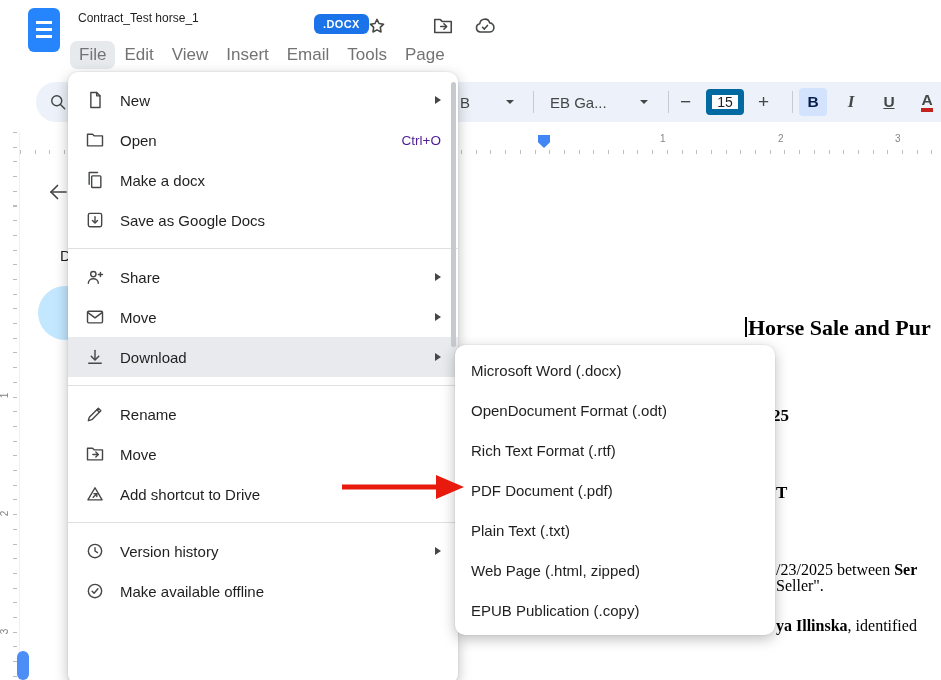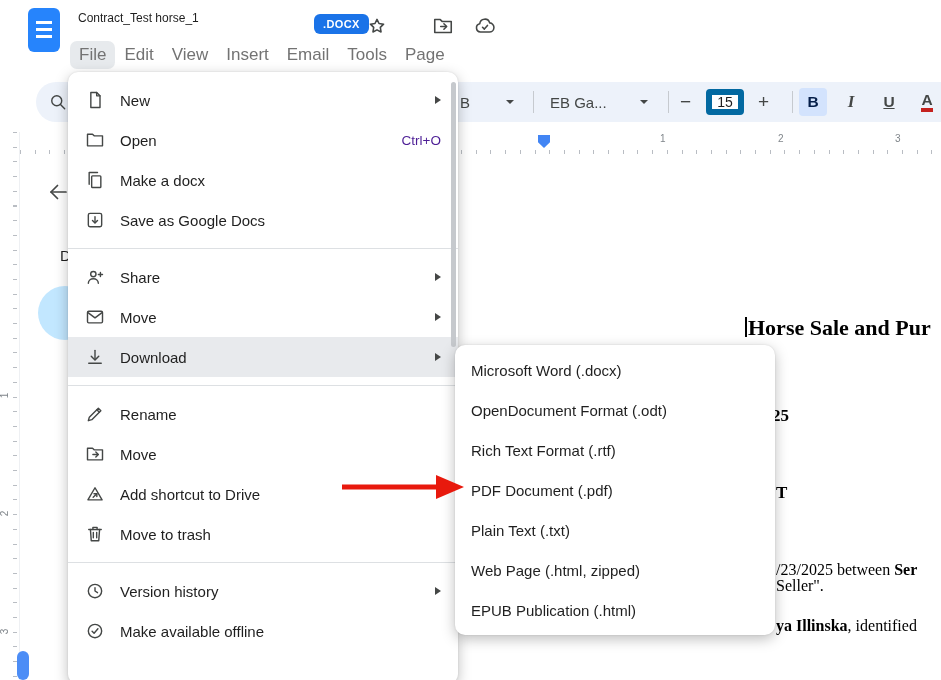--- a/index.html
+++ b/index.html
@@ -292,31 +292,20 @@
     <div class="fm-item">
       <span class="mi">
           <svg viewBox="0 0 24 24">
             <path d="M12 4.5l8.5 14.5H3.5z"></path>
             <path d="M9.8 16l4.4-4.4"></path>
             <path d="M14.2 15v-3.4h-3.4"></path>
           </svg>
         </span>
       <span>Add shortcut to Drive</span>
     </div>
-    <div class="fm-item">
-      <span class="mi">
-          <svg viewBox="0 0 24 24">
-            <path d="M4.5 6.5h15"></path>
-            <path d="M9.5 6.5V4h5v2.5"></path>
-            <path d="M6.5 6.5L7.5 20h9l1-13.5"></path>
-            <path d="M10 10v6.5M14 10v6.5"></path>
-          </svg>
-        </span>
-      <span>Move to trash</span>
-    </div>
     <div class="fm-divider"></div>
     <div class="fm-item">
       <span class="mi">
           <svg viewBox="0 0 24 24">
             <circle cx="12" cy="12" r="8"></circle>
             <path d="M12 8v4l3 2"></path>
           </svg>
         </span>
       <span>Version history</span>
       <span class="fm-right sub-arrow"></span>
@@ -333,21 +322,21 @@
     <div class="fm-scrollthumb"></div>
   </div>
 
   <div class="submenu">
     <div class="sm-item">Microsoft Word (.docx)</div>
     <div class="sm-item">OpenDocument Format (.odt)</div>
     <div class="sm-item">Rich Text Format (.rtf)</div>
     <div class="sm-item">PDF Document (.pdf)</div>
     <div class="sm-item">Plain Text (.txt)</div>
     <div class="sm-item">Web Page (.html, zipped)</div>
-    <div class="sm-item">EPUB Publication (.html)</div>
+    <div class="sm-item">EPUB Publication (.copy)</div>
   </div>
 
   <svg class="annotation" width="135" height="38">
     <line x1="6" y1="19" x2="100" y2="19" stroke="currentColor" stroke-width="5"></line>
     <polygon points="100,7 128,19 100,31" fill="currentColor"></polygon>
   </svg>
 
 </div>
 
 </body></html>

